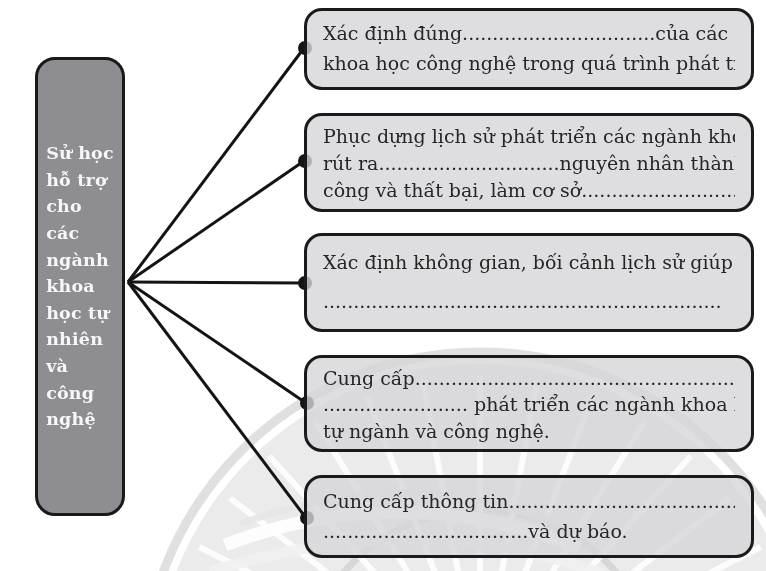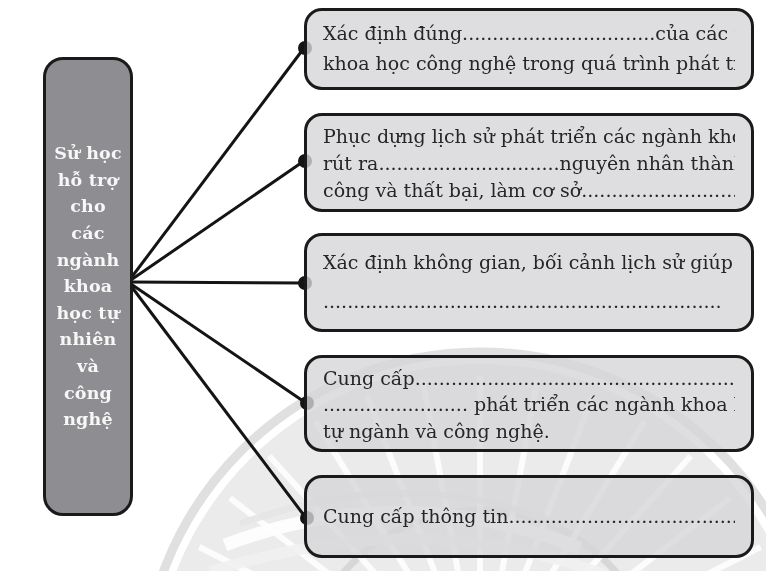--- a/index.html
+++ b/index.html
@@ -33,25 +33,25 @@
   }
   
   .node{
     position:absolute;
     box-sizing:border-box;
     border:3px solid var(--border,#1a1a1a);
     border-radius:18px;
     z-index:3;
   }
   #root-node{
-    left:43px;top:57px;width:90px;height:459px;
+    left:35px;top:57px;width:90px;height:459px;
     background:var(--root-box-fill,#8e8e92);
     border-radius:20px;
     display:flex;align-items:center;justify-content:center;
-    text-align:center;
+    text-align:left;
   }
   #root-node .label{
     color:var(--root-text,#f7f7f7);
     font-weight:bold;
     font-size:17.5px;
     line-height:1.52;
     white-space:pre-line;
     letter-spacing:.2px;
   }
   .branch{
@@ -155,15 +155,16 @@
   </div>
 
   <div class="node branch" id="branch-4">
     <div class="ln">Cung cấp......................................................</div>
     <div class="ln jl">........................ phát triển các ngành khoa học</div>
     <div class="ln">tự ngành và công nghệ.</div>
   </div>
 
   <div class="node branch" id="branch-5">
     <div class="ln">Cung cấp thông tin........................................</div>
+    <div class="ln">..................................và dự báo.</div>
   </div>
 
 </div>
 
 </body></html>

